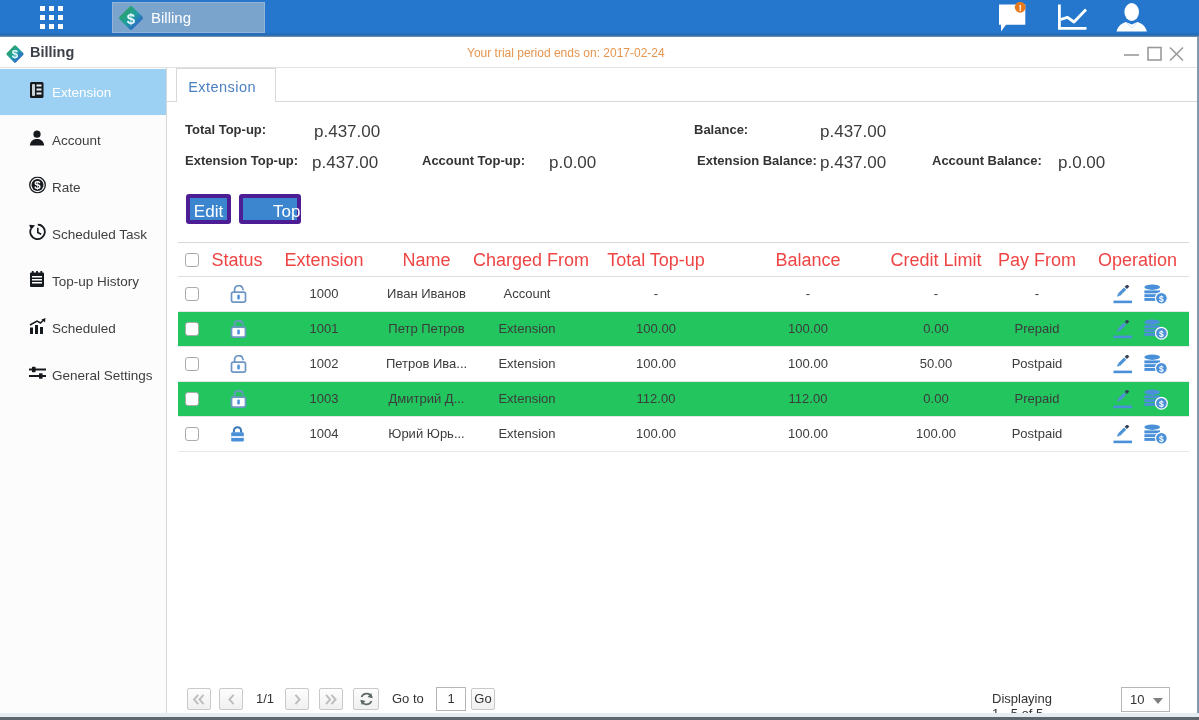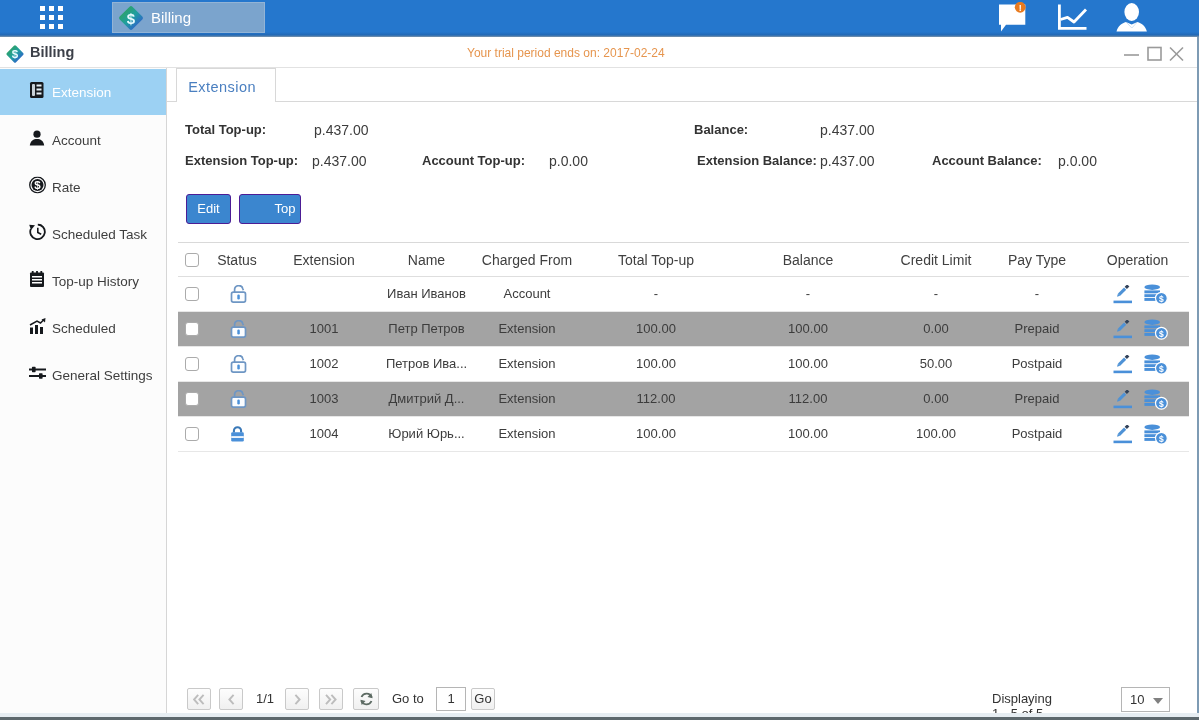--- a/index.html
+++ b/index.html
@@ -33,35 +33,35 @@
 
 
 #content { position:absolute; left:168px; top:68px; width:1029px; height:645px; background:#fff; }
 #tab { position:absolute; left:8px; top:0px; width:100px; height:34px;
   border:1px solid #d8d8d8; border-bottom:none; background:#fff; }
 #tab span { position:absolute; left:46%; top:10px; transform:translateX(-50%);
   font-size:14.5px; color:#4a7fc0; letter-spacing:0.45px;}
 #tabline { position:absolute; left:107px; top:33px; width:922px; height:1px; background:#d8d8d8; }
 
 .lbl { position:absolute; font-size:13px; font-weight:bold; color:#333; }
-.val { position:absolute; font-size:14px; color:#3c3c3c; }
-
-.btn { position:absolute; top:126px; height:30px; background:#3b86cf; border:1px solid #4c1d95;
-  border-radius:3px; color:#fff; font-size:13px; text-align:center; line-height:28px; }
+.val { position:absolute; font-size:17px; color:#3c3c3c; }
+
+.btn { position:absolute; top:126px; height:30px; background:#3b86cf; border:4px solid #4c1d95;
+  border-radius:3px; color:#fff; font-size:17px; text-align:center; line-height:28px; }
 #btnEdit { left:18px; width:45px; }
 #btnTop { left:71px; width:62px;padding-left:30px; }
 
 
 #tbl { position:absolute; left:10px; top:174px; width:1011px; }
 .trow { position:relative; width:1011px; height:35px; border-bottom:1px solid #e7e7e7; }
 #thead { height:35px; border-top:1px solid #d9d9d9; border-bottom:1px solid #dedede; }
 .trow .c { position:absolute; top:0; height:34px; line-height:34px; text-align:center;
   font-size:13px; color:#3c3c3c; white-space:nowrap; }
-#thead .c { color:#404040; font-size:14px; }
-.alt { background:#a3a3a3; }
+#thead .c { color:#ef4444; font-size:18px; }
+.alt { background:#22c55e; }
 .c1 { left:28px; width:62px; }
 .c2 { left:90px; width:112px; }
 .c3 { left:202px; width:93px; }
 .c4 { left:295px; width:108px; }
 .c5 { left:403px; width:150px; }
 .c6 { left:553px; width:154px; }
 .c7 { left:707px; width:102px; }
 .c8 { left:809px; width:100px; }
 .c9 { left:909px; width:101px; }
 .cb { position:absolute; left:7px; top:10px; width:14px; height:14px;
@@ -263,30 +263,31 @@
     <div id="tbl">
       <div class="trow" id="thead">
         <span class="cb"></span>
         <div class="c c1">Status</div>
         <div class="c c2">Extension</div>
         <div class="c c3">Name</div>
         <div class="c c4">Charged From</div>
         <div class="c c6">Balance</div>
         <div class="c c5">Total Top-up</div>
         <div class="c c7">Credit Limit</div>
-        <div class="c c8">Pay Type</div>
+        <div class="c c8">Pay From</div>
         <div class="c c9">Operation</div>
       </div>
       <div class="trow">
         <span class="cb"></span>
         <div class="c c1"><svg width="19" height="19" viewBox="0 0 19 19" style="vertical-align:middle">
   <path d="M6.6 7.1 V4.9 A4.2 4.2 0 0 1 14.9 3.9 L15.3 5.3" fill="none" stroke="#6e96c4" stroke-width="1.7"></path>
   <rect x="3.5" y="7.1" width="14" height="10" rx="1.8" fill="#fbfdff" stroke="#6e96c4" stroke-width="1.7"></rect>
   <rect x="9.3" y="9.6" width="2.5" height="4.8" rx="1.2" fill="#4a90d9"></rect>
 </svg></div>
+        <div class="c c2">1000</div>
         <div class="c c3">Иван Иванов</div>
         <div class="c c4">Account</div>
         <div class="c c5">-</div>
         <div class="c c6">-</div>
         <div class="c c7">-</div>
         <div class="c c8">-</div>
         <div class="c c9 ops" style="padding-left:4px"><svg width="20" height="19" viewBox="0 0 20 19" style="vertical-align:middle;margin-right:12px">
   <rect x="1.5" y="15.6" width="19" height="2.6" fill="#4a90d9"></rect>
   <g transform="rotate(45 10 6.5)">
     <rect x="8.6" y="-2.2" width="3.1" height="3.5" fill="#31425a"></rect>

